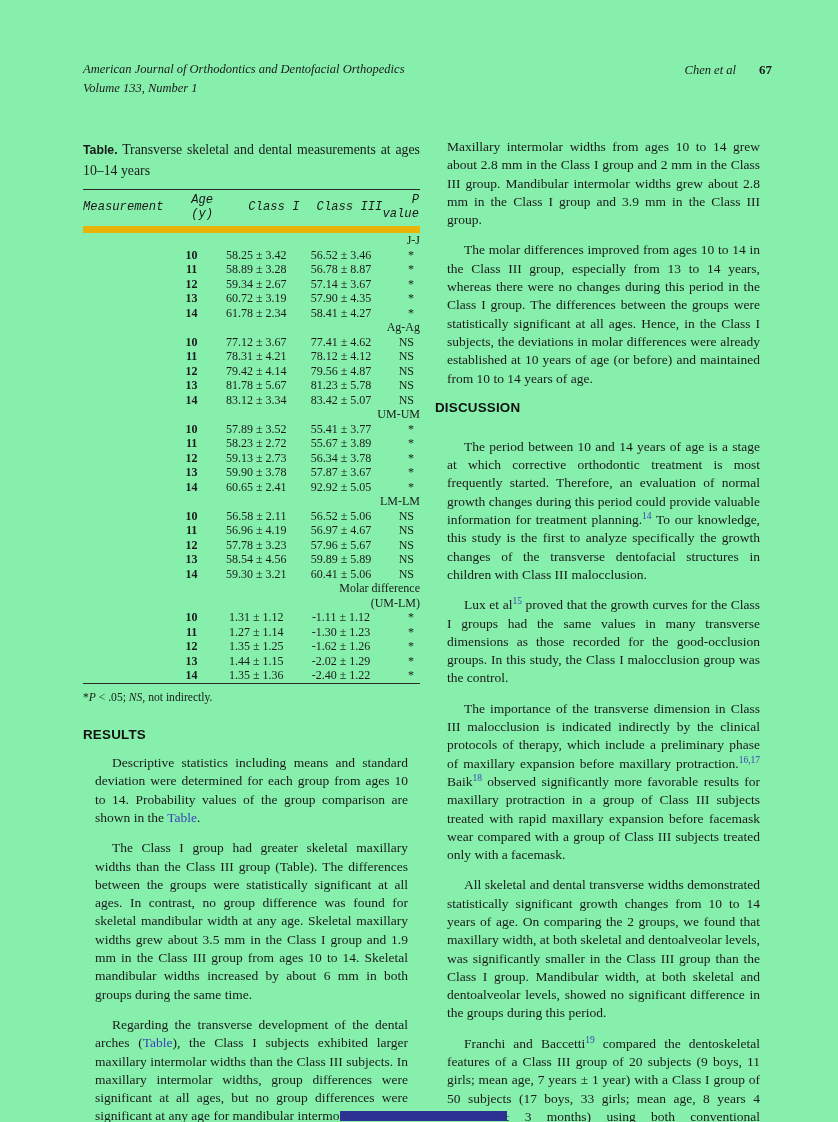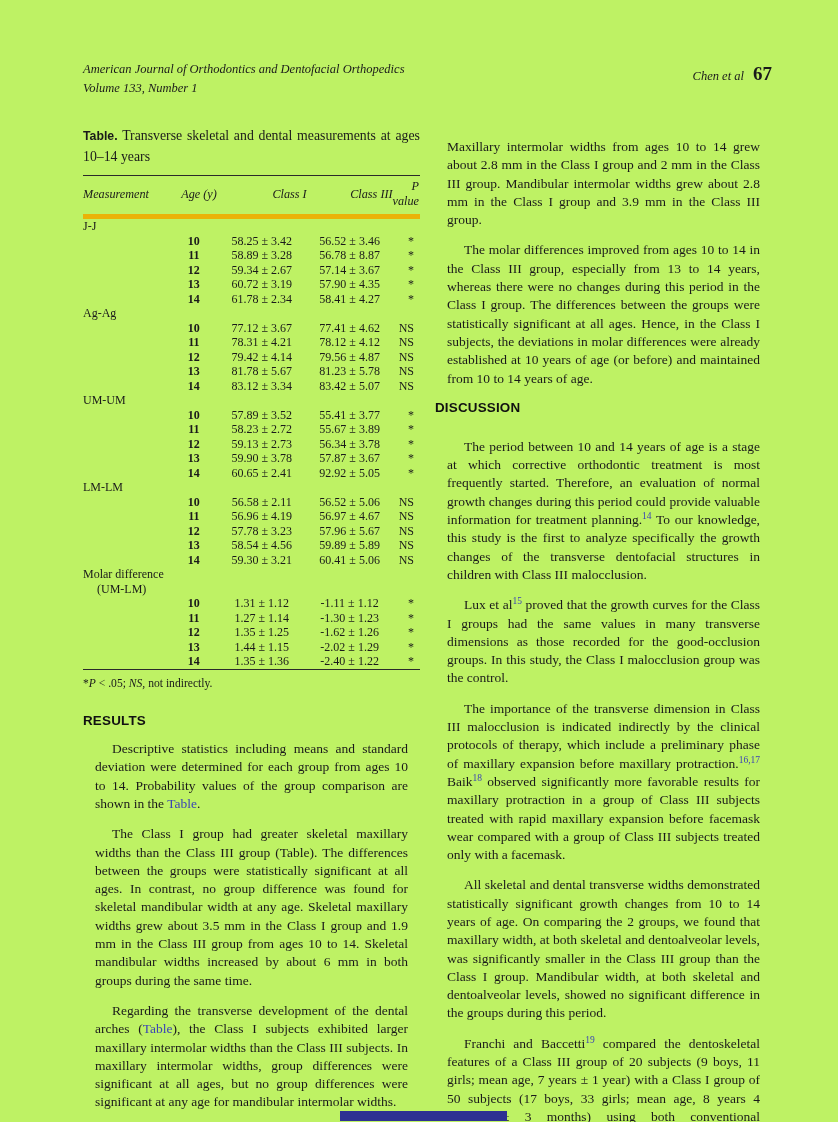--- a/index.html
+++ b/index.html
@@ -3,66 +3,66 @@
 <meta charset="utf-8">
 <style>
   html, body {
     margin: 0; padding: 0;
     width: 838px; height: 1122px;
     background: #ffffff;
     overflow: hidden;
     font-family: "Liberation Serif", "DejaVu Serif", serif;
     color: #1a1a1a;
   }
-  .page { position: absolute; top: 0; left: 0; width: 838px; height: 1122px; background: #bef264; }
+  .page { position: absolute; top: 0; left: 0; width: 838px; height: 1122px; background: #86efac; }
 
   
   .run-header {
     position: absolute; top: 60px; left: 83px; right: 66px;
     display: flex; justify-content: space-between; align-items: flex-start;
     font-style: italic; font-size: 12.5px; line-height: 1.5;
   }
   .run-header .hl div { white-space: nowrap; }
   .run-header .hr { white-space: nowrap; }
   .run-header .pagenum {
-    font-style: normal; font-weight: bold; font-size: 19px; margin-left: 9px;
+    font-style: normal; font-weight: bold; font-size: 13px; margin-left: 23px;
   }
 
   
   .col { position: absolute; top: 126px; width: 337px; }
   .col-left  { left: 83px; }
   .col-right { left: 435px; }
 
   
-  .caption { margin: 0 0 8px 0; font-size: 13.8px; line-height: 1.5; text-align: justify; }
+  .caption { margin: 14px 0 8px 0; font-size: 13.8px; line-height: 1.5; text-align: justify; }
   .cap-label { font-family: "Liberation Sans", "DejaVu Sans", sans-serif; font-weight: bold; font-size: 12.3px; }
 
   
   table.meas {
     width: 100%; border-collapse: collapse;
     border-top: 1px solid #2a2a2a; border-bottom: 1px solid #2a2a2a;
     font-size: 12px;
   }
-  table.meas thead tr { border-bottom: 5px solid #eab308; }
+  table.meas thead tr { border-bottom: 7px solid #eab308; font-family: Liberation Mono, monospace; }
   table.meas th {
     font-style: italic; font-weight: normal; font-size: 12.2px;
     padding: 3px 0 5px 0; text-align: right;
   }
   table.meas th:first-child { text-align: left; }
   table.meas th:last-child { text-align: right; padding-right: 1px; }
   table.meas td { padding: 0; line-height: 14.5px; height: 14.5px; white-space: nowrap; }
   table.meas td.age { text-align: center; font-weight: bold; }
   table.meas td.val { text-align: center; }
   table.meas td.pv  { text-align: right; padding-right: 6px; }
   table.meas col.c-meas { width: 88px; }
   table.meas col.c-age  { width: 46px; }
   table.meas col.c-one  { width: 90px; }
   table.meas col.c-three{ width: 86px; }
   table.meas col.c-p    { width: 27px; }
-  td.group-label { text-align: left; }
+  td.group-label { text-align: right; }
   td.group-label .sub { display: block; padding-left: 14px; }
 
   
   .footnote { margin: 6px 0 0 0; font-size: 11.6px; line-height: 1.4; }
   .ital { font-style: italic; }
 
   
   .heading {
     font-family: "Liberation Sans", "DejaVu Sans", sans-serif;
     font-weight: bold; font-size: 13.4px; letter-spacing: 0.2px;

